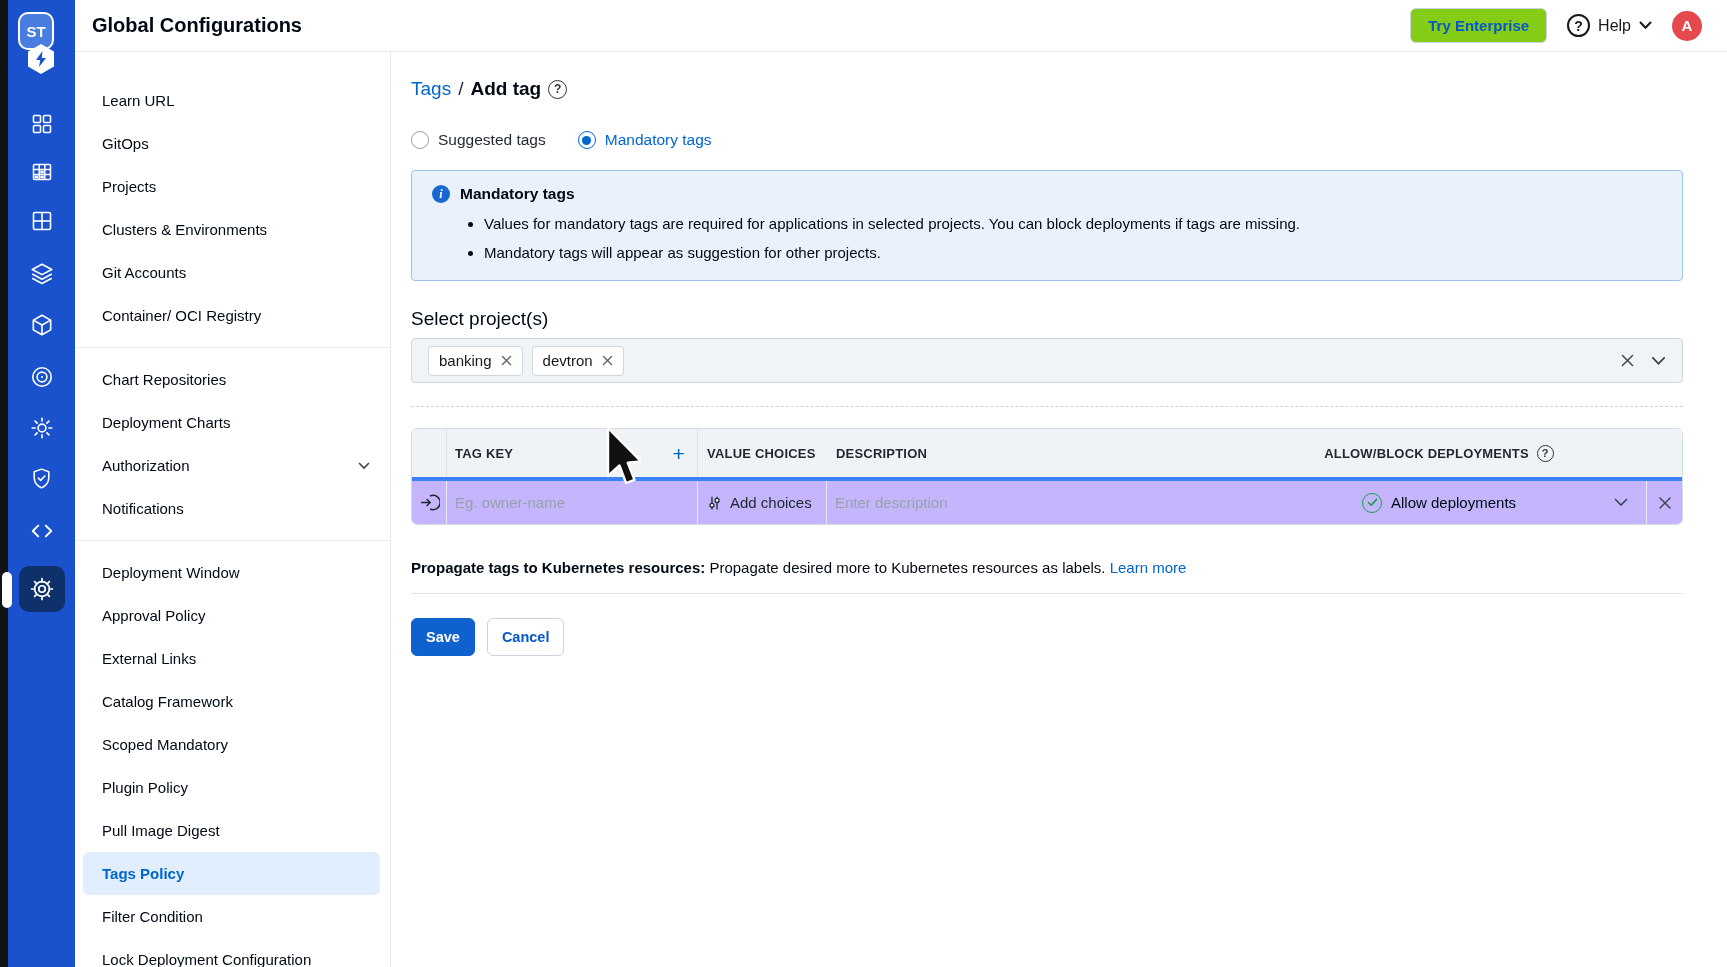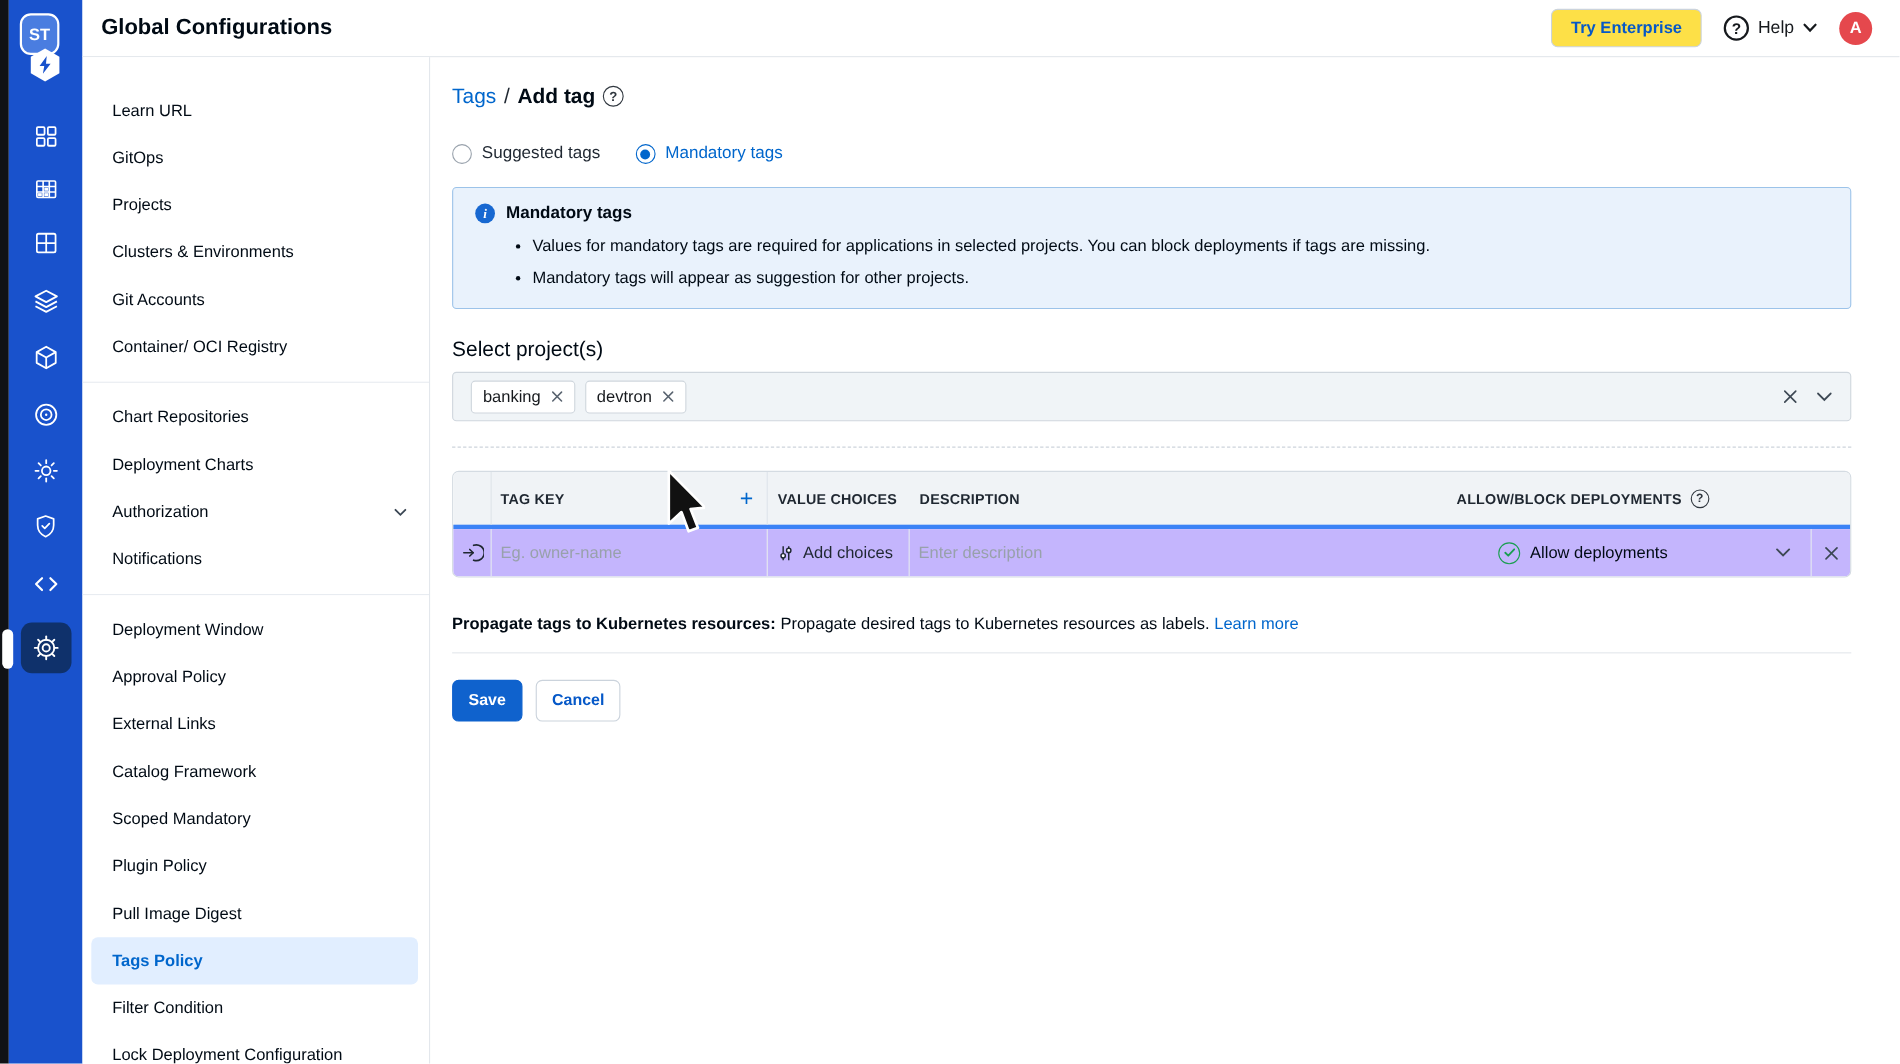--- a/index.html
+++ b/index.html
@@ -36,21 +36,21 @@
   }
 
   
   .topbar {
     position:absolute; left:75px; top:0; width:1652px; height:52px; background:#fff;
     border-bottom:1px solid #e3e7ec; display:flex; align-items:center;
   }
   .topbar-title { margin-left:17px; font-size:20px; font-weight:bold; color:#000a14; }
   .topbar-right { margin-left:auto; margin-right:25px; display:flex; align-items:center; gap:20px; }
   .btn-enterprise {
-    height:35px; padding:0 17px; background:#fde047; border:1px solid #cbd3dc; border-radius:6px;
+    height:35px; padding:0 17px; background:#84cc16; border:1px solid #cbd3dc; border-radius:6px;
     color:#0558c8; font-weight:bold; font-size:15px; display:flex; align-items:center; cursor:pointer;
     font-family:"Liberation Sans", sans-serif;
   }
   .help-cluster { display:flex; align-items:center; gap:8px; cursor:pointer; }
   .qmark {
     width:23px; height:23px; border:2.2px solid #16191d; border-radius:50%;
     display:flex; align-items:center; justify-content:center;
     font-size:14px; font-weight:bold; color:#16191d;
   }
   .help-label { font-size:16px; color:#16191d; }
@@ -73,21 +73,21 @@
   .side-item.selected {
     background:#e1eeff; border-radius:6px; margin:0 10px 0 8px; padding-left:19px;
     color:#0066cc; font-weight:bold;
   }
   .side-divider { height:1px; background:#e8ecf1; margin:10px 0; }
   .side-chevron { color:#3b4754; margin-right:6px; }
 
   
   .content { position:absolute; left:411px; top:52px; width:1272px; }
 
-  .breadcrumb { margin-top:26px; display:flex; align-items:flex-start; gap:7px; font-size:19px; }
+  .breadcrumb { margin-top:26px; display:flex; align-items:center; gap:7px; font-size:19px; }
   .crumb-parent { color:#0066cc; cursor:pointer; }
   .crumb-sep { color:#1f2731; }
   .crumb-current { font-weight:bold; color:#000a14; }
   .help-circle {
     width:19px; height:19px; border:1.7px solid #30373f; border-radius:50%;
     display:flex; align-items:center; justify-content:center;
     font-size:12px; font-weight:bold; color:#30373f; cursor:pointer;
   }
 
   .radio-row { margin-top:31px; display:flex; align-items:center; gap:32px; font-size:15.5px; }
@@ -501,21 +501,21 @@
       <div class="rc rc-close">
         <svg width="14" height="14" viewBox="0 0 14 14" stroke="currentColor" stroke-width="1.5" stroke-linecap="round">
             <line x1="2" y1="2" x2="12" y2="12"></line>
             <line x1="12" y1="2" x2="2" y2="12"></line>
           </svg>
       </div>
     </div>
   </div>
 
   <div class="propagate">
-    <span class="bold">Propagate tags to Kubernetes resources:</span><span> Propagate desired tags to Kubernetes resources as labels. </span><span class="learn-more">Learn more</span>
+    <span class="bold">Propagate tags to Kubernetes resources:</span><span> Propagate desired more to Kubernetes resources as labels. </span><span class="learn-more">Learn more</span>
   </div>
 
   <div class="solid-divider"></div>
 
   <div class="actions">
     <button class="btn-save">Save</button>
     <button class="btn-cancel">Cancel</button>
   </div>
 
 </div>

